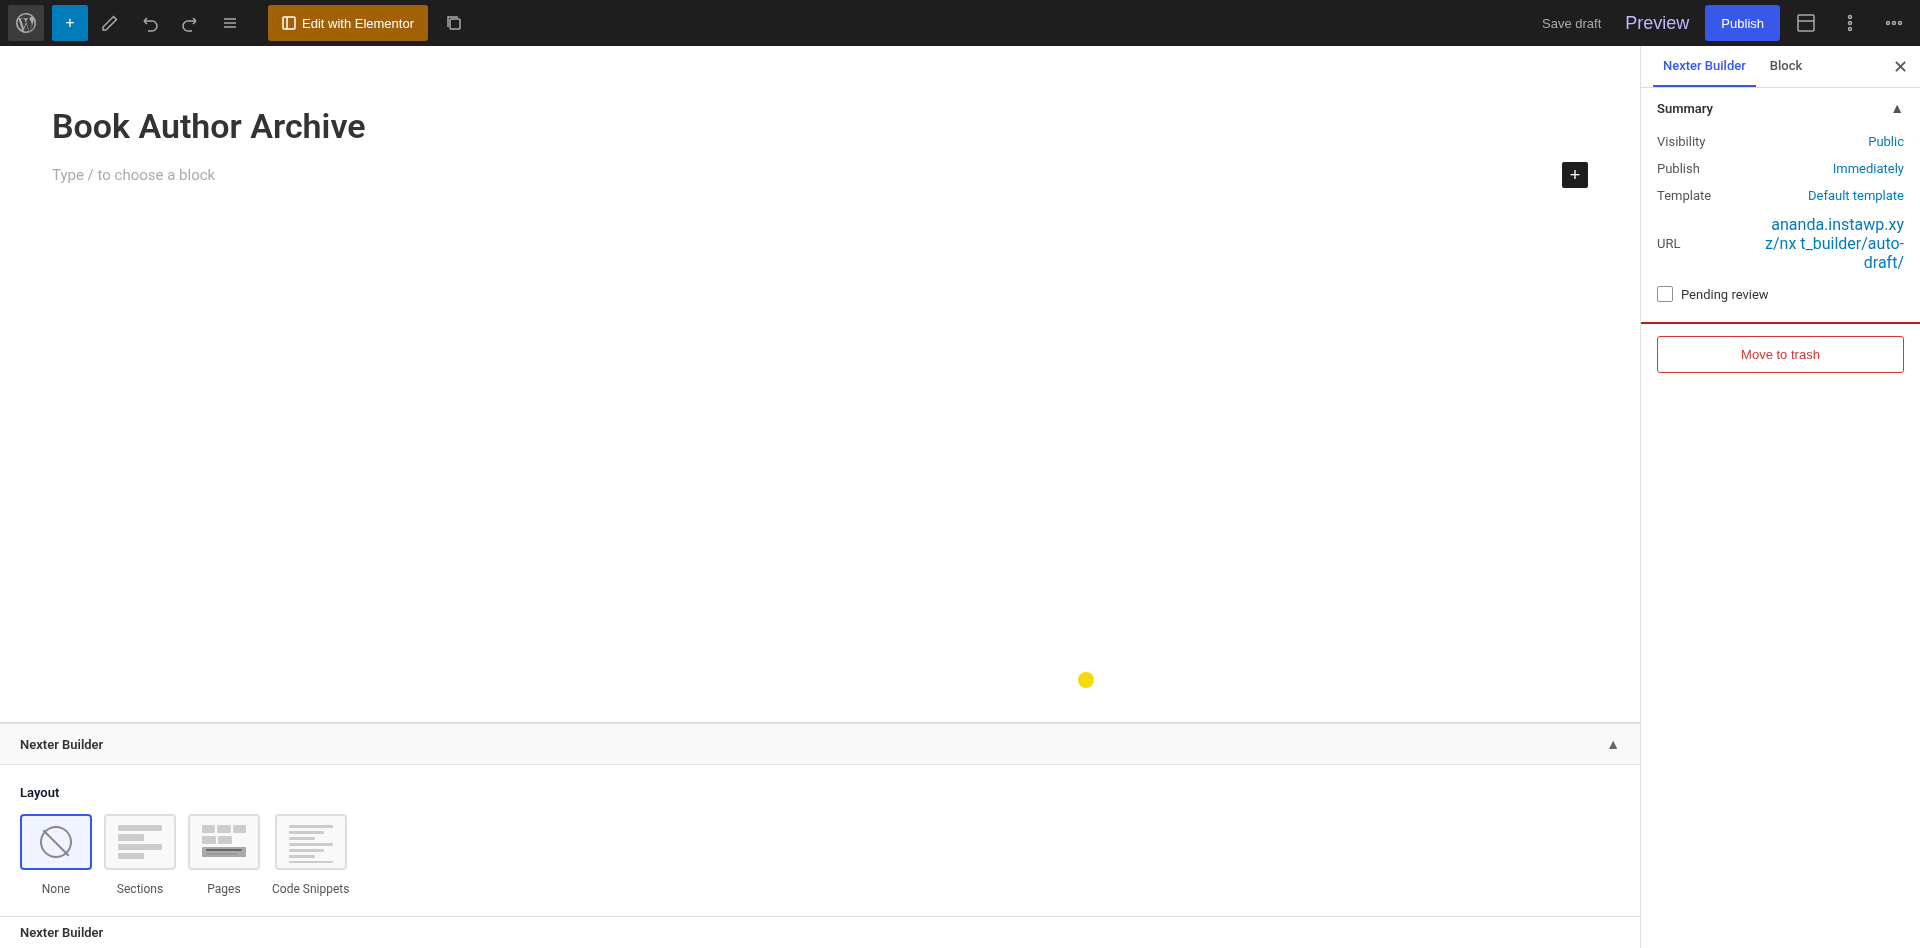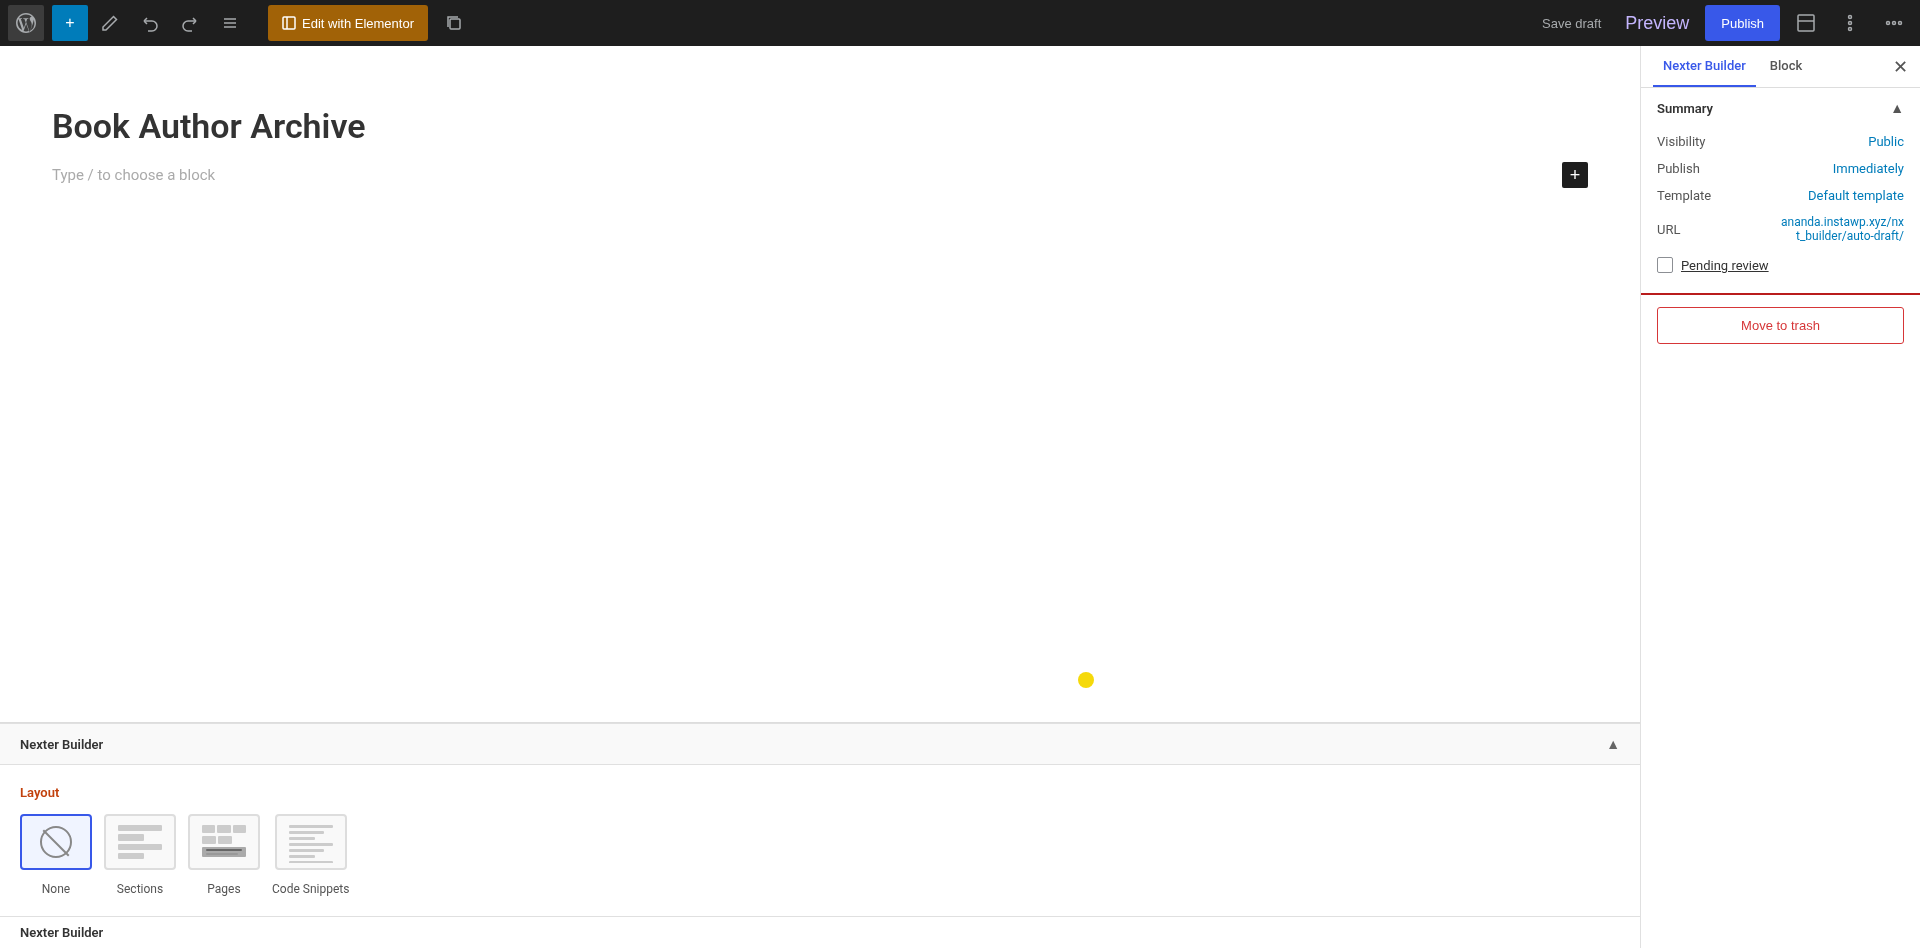--- a/index.html
+++ b/index.html
@@ -131,21 +131,21 @@
     .bottom-panel-title {
       font-weight: 600; font-size: 13px; color: #333;
     }
     .chevron-up {
       font-size: 14px; color: #666;
     }
     .bottom-panel-body {
       padding: 20px;
     }
     .layout-label {
-      font-size: 13px; font-weight: 600; color: #c2410c; margin-bottom: 14px;
+      font-size: 13px; font-weight: 600; color: #0f172a; margin-bottom: 14px;
     }
     .layout-options {
       display: flex; gap: 12px;
     }
     .layout-option {
       display: flex; flex-direction: column; align-items: center; gap: 12px;
       cursor: pointer;
     }
     .layout-option-box {
       width: 72px; height: 56px;
@@ -268,21 +268,21 @@
       padding: 6px 0;
       font-size: 13px;
     }
     .sidebar-row-label { color: #555; }
     .sidebar-row-value { color: #007cba; cursor: pointer; text-align: right; max-width: 140px; word-break: break-word; }
 
     
     .pending-review-row {
       display: flex; align-items: center; gap: 8px;
       padding: 8px 0;
-      font-size: 13px; color: #333; text-decoration: underline;
+      font-size: 13px; color: #333;
     }
     .pending-checkbox {
       width: 16px; height: 16px; border: 1px solid #8c8f94; border-radius: 2px;
       background: #fff; cursor: pointer; flex-shrink: 0;
     }
 
     
     .move-trash-btn {
       width: calc(100% - 32px);
       margin: 12px 16px;
@@ -499,21 +499,21 @@
         <span class="sidebar-row-value">Immediately</span>
       </div>
 
       <div class="sidebar-row">
         <span class="sidebar-row-label">Template</span>
         <span class="sidebar-row-value">Default template</span>
       </div>
 
       <div class="sidebar-row">
         <span class="sidebar-row-label">URL</span>
-        <span class="sidebar-row-value" style="font-size:12px;">ananda.instawp.xyz/nx t_builder/auto-draft/</span>
+        <span class="sidebar-row-value" style="font-size:16px;">ananda.instawp.xyz/nx t_builder/auto-draft/</span>
       </div>
 
       <div class="pending-review-row">
         <div class="pending-checkbox"></div>
         <span>Pending review</span>
       </div>
     </div>
 
     <button class="move-trash-btn">Move to trash</button>
 

